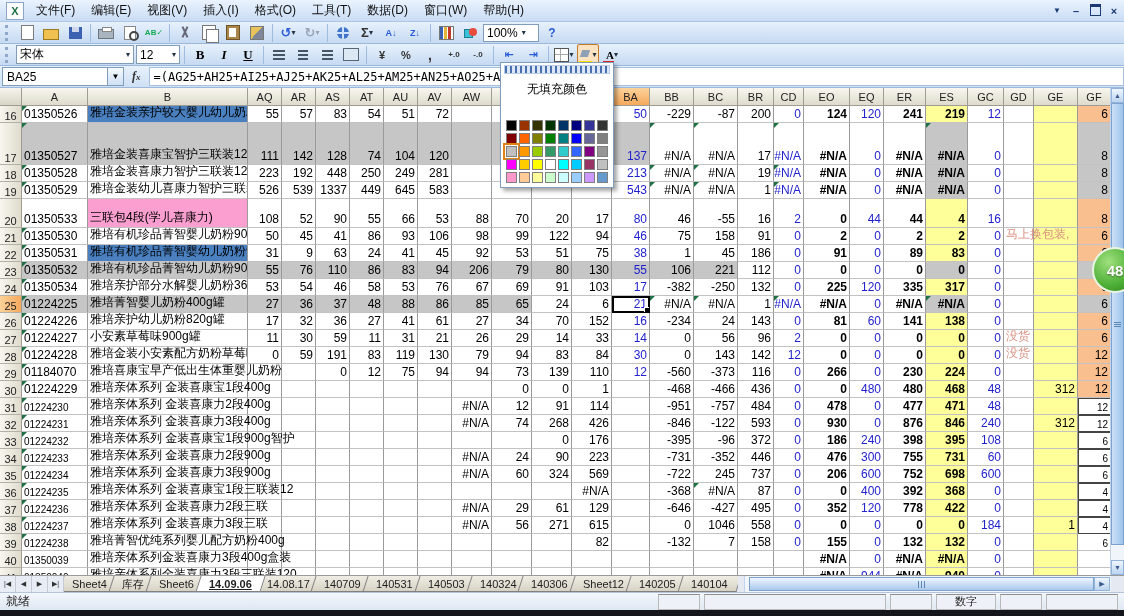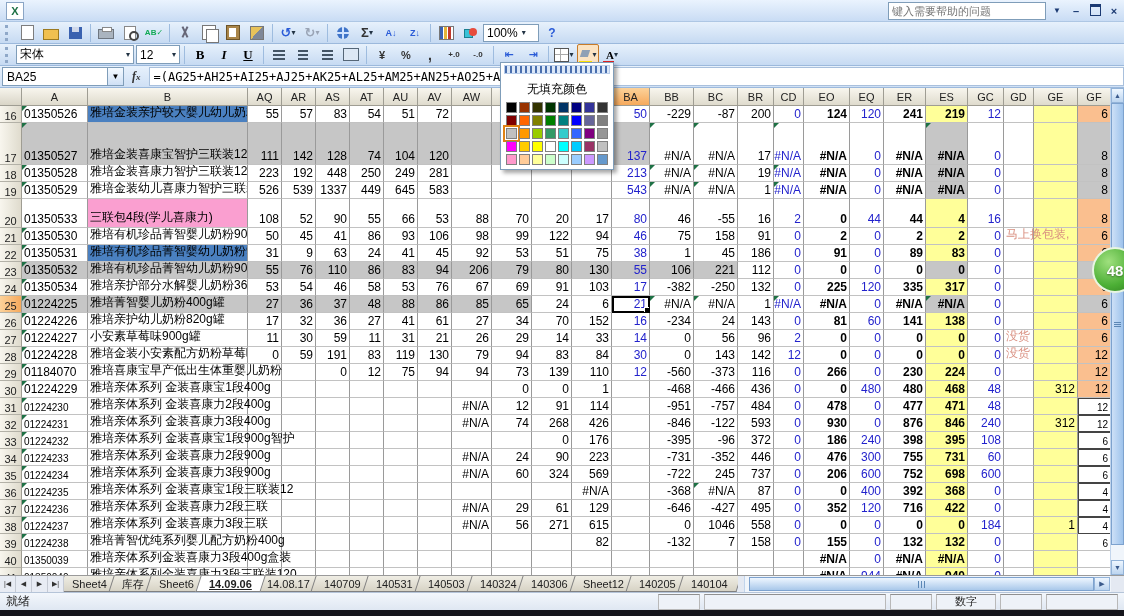--- a/index.html
+++ b/index.html
@@ -87,21 +87,21 @@
   .pinkBg{background:#fa9fd0;}
   .boxed{border:1px solid #444 !important;background:#fff;}
   .small{font-size:10px;}
   .ovf{overflow:visible;z-index:1;}
   .tri:before{content:"";position:absolute;left:0;top:0;border-top:5px solid #1e7145;border-right:5px solid transparent;}
   .sel{outline:2px solid #000;outline-offset:-2px;z-index:3;background:#fff;}
   .sel:after{content:"";position:absolute;right:-1px;bottom:-1px;width:4px;height:4px;background:#000;border:1px solid #fff;}
   
   #palette{position:absolute;left:500px;top:62px;width:112px;background:#fff;border:1px solid #7f9db9;box-shadow:3px 3px 4px rgba(0,0,0,.35);z-index:20;padding-bottom:4px;}
   #palette .dragbar{height:7px;margin:2px 3px;background:repeating-linear-gradient(90deg,#4a6fae 0 2px,#dce8f8 2px 5px);border:1px solid #b9cdea;}
-  #nofill{text-align:center;padding:5px 0 4px 0;cursor:default;}
+  #nofill{text-align:center;padding:5px 0 22px 0;cursor:default;}
   #swatches{display:grid;grid-template-columns:repeat(8,11px);grid-auto-rows:11px;gap:2px;justify-content:center;}
   .sw{width:11px;height:11px;border:1px solid #808080;box-sizing:border-box;cursor:default;}
   .sw.selsw{box-shadow:0 0 0 1px #fff,0 0 0 3px #e08214;}
   
   #vscroll{position:absolute;right:0;top:88px;width:13px;height:487px;background:#f0f5fb;border-left:1px solid #c2d5ec;z-index:5;}
   .vbtn{height:15px;display:flex;align-items:center;justify-content:center;font-size:7px;color:#3a5a8c;background:linear-gradient(#eef6ff,#bcd5f0);border:1px solid #93b3d8;box-sizing:border-box;}
   #vthumb{position:absolute;left:0;top:15px;width:13px;height:442px;background:linear-gradient(90deg,#cde0f7,#9ec3ec);border:1px solid #7da2ce;box-sizing:border-box;display:flex;align-items:center;justify-content:center;flex-direction:column;gap:1px;}
   #vthumb i{display:block;width:7px;height:1px;background:#5c87b5;}
   #vscroll .dn{position:absolute;bottom:0;width:100%;}
   
@@ -125,22 +125,32 @@
   
   #badge48{position:absolute;left:1092px;top:247px;width:46px;height:46px;border-radius:50%;
     background:radial-gradient(circle at 35% 30%,#9fe07e,#4caf35 60%,#2e7d1f);border:2px solid #e8f5e2;
     box-sizing:border-box;color:#fff;font-weight:bold;font-size:15px;display:flex;align-items:center;justify-content:center;z-index:30;text-shadow:0 1px 2px rgba(0,0,0,.4);}
 </style>
 </head>
 <body>
 
 <div class="bar" id="menubar">
   <span class="appicon">X</span>
+  <span style="display:flex;">
+      <span class="menu-item">文件(F)</span>
+      <span class="menu-item">编辑(E)</span>
+      <span class="menu-item">视图(V)</span>
+      <span class="menu-item">插入(I)</span>
+      <span class="menu-item">格式(O)</span>
+      <span class="menu-item">工具(T)</span>
+      <span class="menu-item">数据(D)</span>
+      <span class="menu-item">窗口(W)</span>
+      <span class="menu-item">帮助(H)</span>
+    </span>
   <span id="helpbox">
-    <input placeholder="键入需要帮助的问题" style="">
     <span class="winbtn" style="font-size:8px;">▼</span>
     <span class="winbtn">–</span>
     <span class="winbtn"><span class="restore-box"></span></span>
     <span class="winbtn">×</span>
   </span>
 </div>
 
 <div class="bar toolbar" id="toolbar1">
   <span class="grip"></span>
   <span class="tbtn">
@@ -928,21 +938,21 @@
         <div class="cell" style="width: 40px;">29</div>
         <div class="cell" style="width: 40px;">61</div>
         <div class="cell" style="width: 40px;">129</div>
         <div class="cell cBlue" style="width: 38px;"></div>
         <div class="cell" style="width: 44px;">-646</div>
         <div class="cell" style="width: 44px;">-427</div>
         <div class="cell" style="width: 36px;">495</div>
         <div class="cell cBlue" style="width: 30px;">0</div>
         <div class="cell cBold" style="width: 46px;">352</div>
         <div class="cell cBlue" style="width: 34px;">120</div>
-        <div class="cell cBold" style="width: 42px;">716</div>
+        <div class="cell cBold" style="width: 42px;">778</div>
         <div class="cell cBold bgYel" style="width: 42px;">422</div>
         <div class="cell cBlue" style="width: 36px;">0</div>
         <div class="cell tL cRed ovf" style="width: 30px;"></div>
         <div class="cell bgYel" style="width: 44px;"></div>
         <div class="cell  boxed small" style="width: 33px;">4</div>
       </div>
       <div class="grow" style="height: 17px;">
         <div class="rowhdr">38</div>
         <div class="cell tL small tri" style="width: 66px;">01224237</div>
         <div class="cell tL ovf" style="width: 160px;">雅培亲体系列 金装喜康力3段三联</div>

